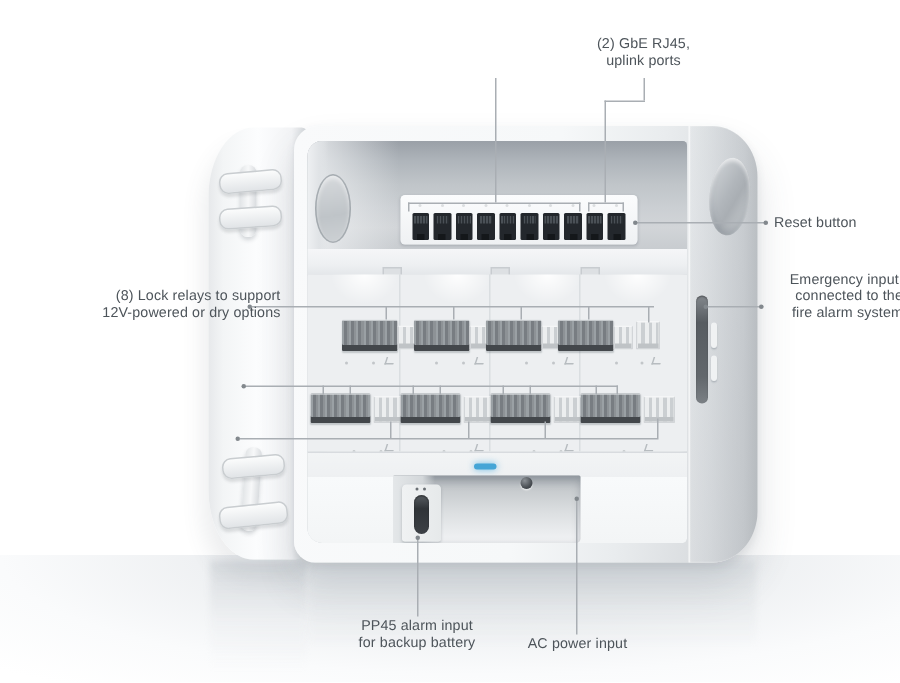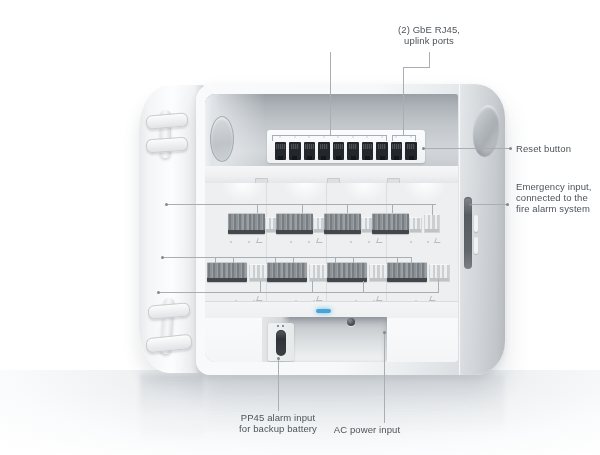--- a/index.html
+++ b/index.html
@@ -1,20 +1,20 @@
 <!DOCTYPE html>
 <html><head>
 <meta charset="utf-8">
 <style>
   html,body{margin:0;padding:0;background:#fff;}
   #stage{position:relative;width:600px;height:455px;background:#ffffff;overflow:hidden;
          font-family:"Liberation Sans",sans-serif;color:#4b5258;}
   .abs{position:absolute;}
   .label{position:absolute;font-size:9.5px;line-height:11px;letter-spacing:.1px;
-         color:#4d545a;white-space:pre-line;z-index:9;}
+         color:#4d545a;white-space:pre-line;z-index:9;text-align:right;}
   .center{text-align:center;}
   .lead{position:absolute;background:#a9aeb3;z-index:8;}
   .dot{position:absolute;width:3px;height:3px;border-radius:50%;background:#82888d;z-index:8;}
 
   
   #floor{left:0;top:370;top:370px;width:600px;height:85px;
     background:radial-gradient(75% 130% at 54% 0%, #e2e5e8 0%, #eef0f2 40%, #fafbfc 72%, #ffffff 100%);}
   #door-refl{left:140px;top:374px;width:64px;height:72px;filter:blur(2px);
     background:linear-gradient(180deg, rgba(200,205,210,.55), rgba(228,231,234,.25) 55%, rgba(255,255,255,0));}
   #box-refl{left:206px;top:374px;width:298px;height:58px;filter:blur(2px);
@@ -278,16 +278,18 @@
       <div class="dot" style="left: 277px; top: 357px;"></div>
       <div class="dot" style="left: 383px; top: 331px;"></div>
     </div>
 
   <div class="label center" style="left:357px;top:24px;width:144px">(2) GbE RJ45,
 uplink ports</div>
   <div class="label" style="left:516px;top:143px">Reset button</div>
   <div class="label" style="left:516px;top:181px;width:86px">Emergency input,
 connected to the
 fire alarm system</div>
+  <div class="label" style="left:37px;top:192px;width:150px">(8) Lock relays to support
+12V-powered or dry options</div>
   <div class="label center" style="left:203px;top:412px;width:150px">PP45 alarm input
 for backup battery</div>
-  <div class="label center" style="left:292px;top:424px;width:150px">AC power input</div>
+  <div class="label center" style="left:310px;top:424px;width:150px">AC power input</div>
 </div>
 
 </body></html>

